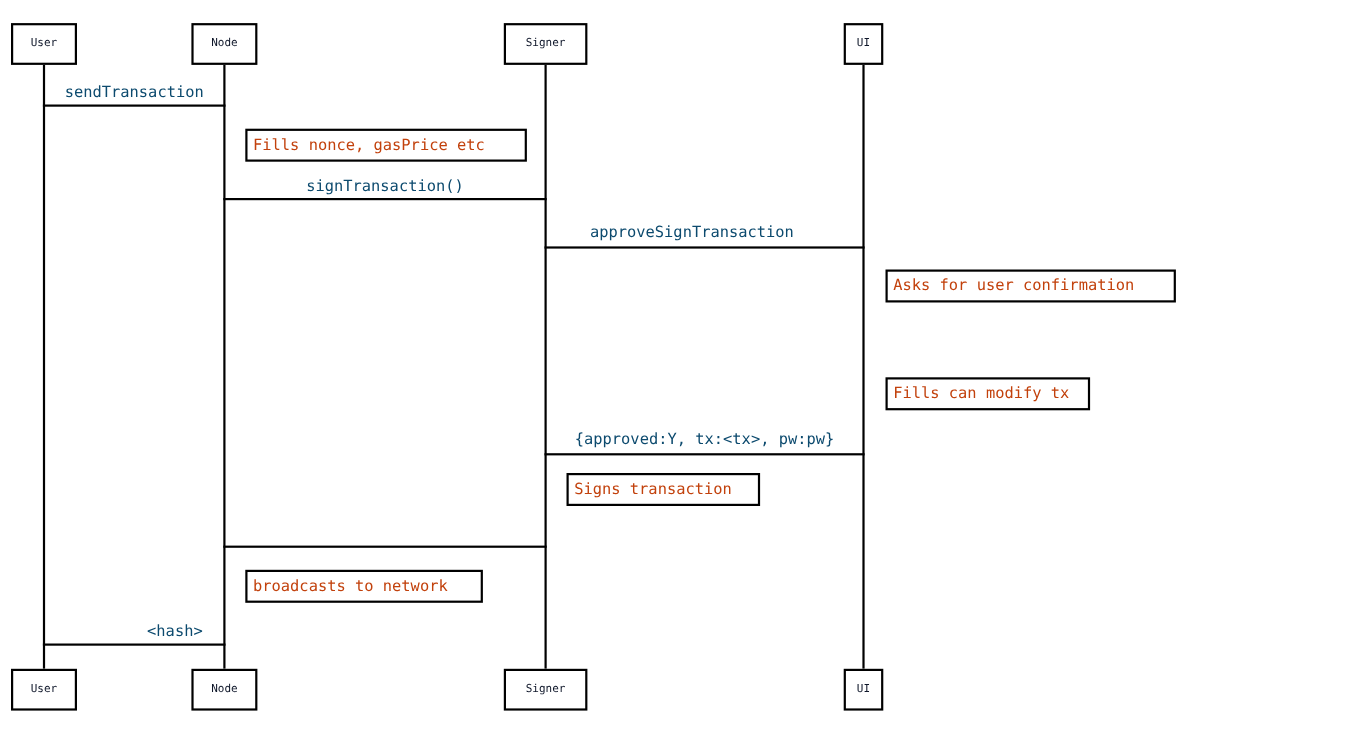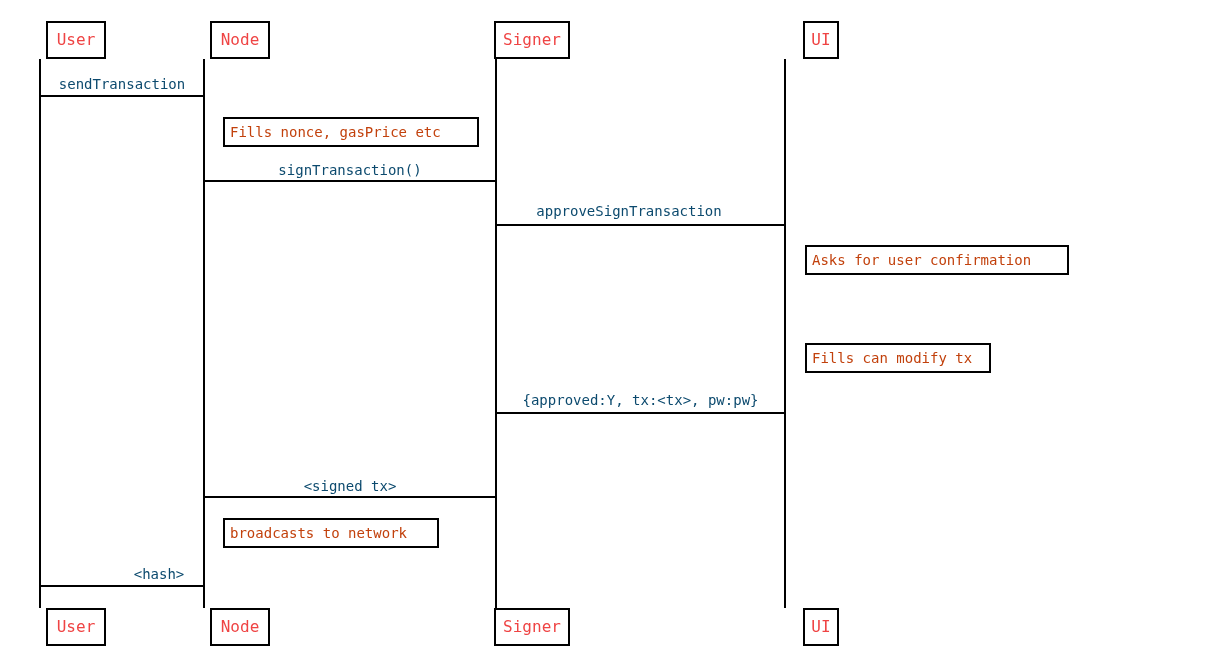--- a/index.html
+++ b/index.html
@@ -14,29 +14,28 @@
     background: #ffffff;
     font-family: "DejaVu Sans Mono", "Liberation Mono", monospace;
     overflow: hidden;
   }
   
   .actor-box {
     position: absolute;
     box-sizing: border-box;
     border: 2px solid #000000;
     background: #ffffff;
-    color: #ef4444;
-    font-size: 16px;
+    color: #0f172a;
+    font-size: 10px;
     line-height: 1;
     display: flex;
     align-items: center;
     justify-content: center;
     white-space: nowrap;
     z-index: 6;
-    margin-left: 36px;
   }
   
   .lifeline {
     position: absolute;
     width: 2px;
     background: #000000;
     z-index: 1;
   }
   
   .msg-line {
@@ -99,29 +98,31 @@
   <div class="msg-line" id="msgline-1" style="left: 203px; top: 180px; width: 294px;"></div>
   <div class="msg-line" id="msgline-2" style="left: 495px; top: 224px; width: 291px;"></div>
   <div class="msg-line" id="msgline-3" style="left: 495px; top: 412px; width: 291px;"></div>
   <div class="msg-line" id="msgline-4" style="left: 203px; top: 496px; width: 294px;"></div>
   <div class="msg-line" id="msgline-5" style="left: 39px; top: 585px; width: 166px;"></div>
 
   <div class="msg-label" id="msglabel-0" style="left: 40px; width: 164px; top: 77px;">sendTransaction</div>
   <div class="msg-label" id="msglabel-1" style="left: 204px; width: 292px; top: 163px;">signTransaction()</div>
   <div class="msg-label" id="msglabel-2" style="left: 496px; width: 266px; top: 204px;">approveSignTransaction</div>
   <div class="msg-label" id="msglabel-3" style="left: 496px; width: 289px; top: 393px;">{approved:Y, tx:&lt;tx&gt;, pw:pw}</div>
-  <div class="msg-label" id="msglabel-4" style="left: 204px; width: 292px; top: 479px;">&lt;signed tx&gt;</div>
   <div class="msg-label" id="msglabel-5" style="left: 40px; width: 164px; top: 567px; padding-left: 37px;">&lt;hash&gt;</div>
 
   <div class="note" id="note-0" style="left: 223px; top: 117px; width: 256px; height: 30px;">
     <span>Fills nonce, gasPrice etc</span>
   </div>
   <div class="note" id="note-1" style="left: 805px; top: 245px; width: 264px; height: 30px;">
     <span>Asks for user confirmation</span>
   </div>
   <div class="note" id="note-3" style="left: 805px; top: 343px; width: 186px; height: 30px;">
     <span>Fills can modify tx</span>
   </div>
+  <div class="note" id="note-4" style="left: 515px; top: 430px; width: 176px; height: 30px;">
+    <span>Signs transaction</span>
+  </div>
   <div class="note" id="note-5" style="left: 223px; top: 518px; width: 216px; height: 30px;">
     <span>broadcasts to network</span>
   </div>
 
 </div>
 
 </body></html>

